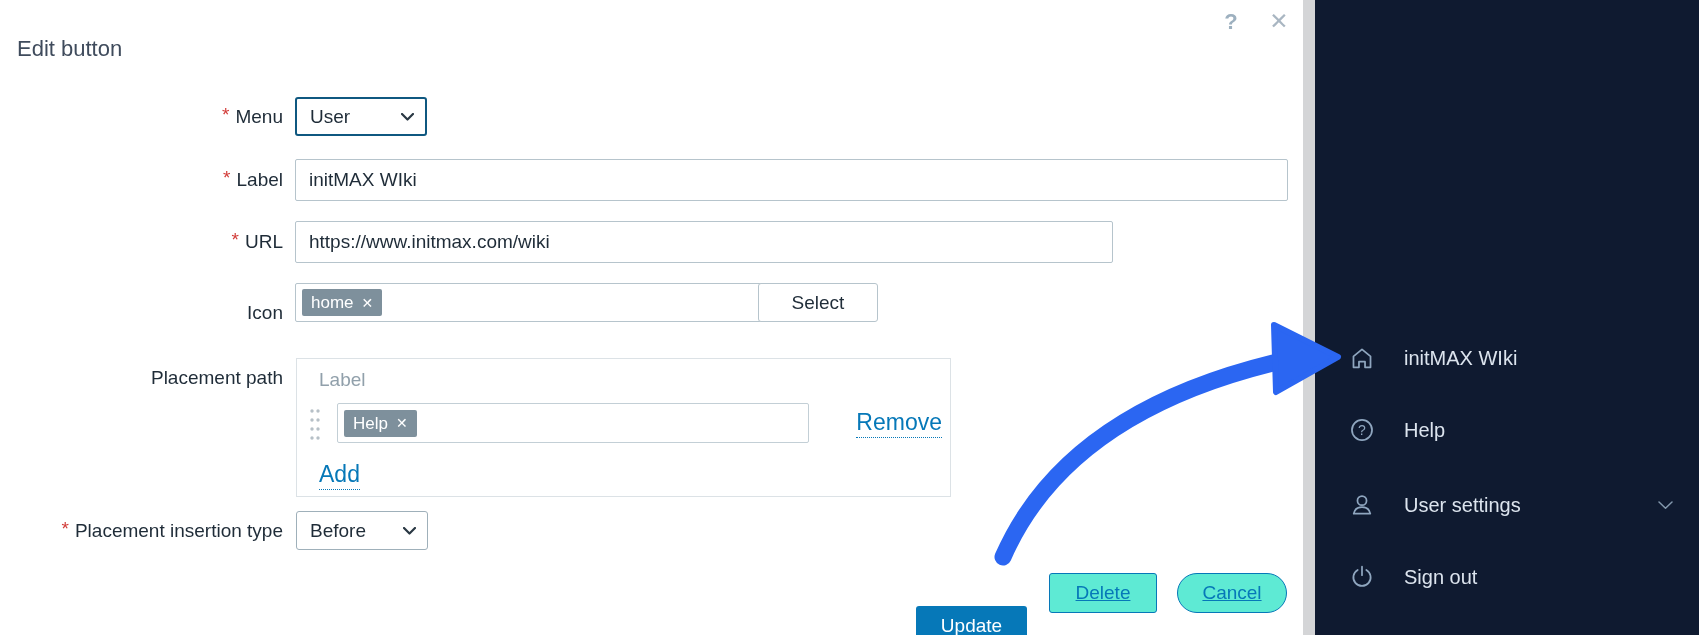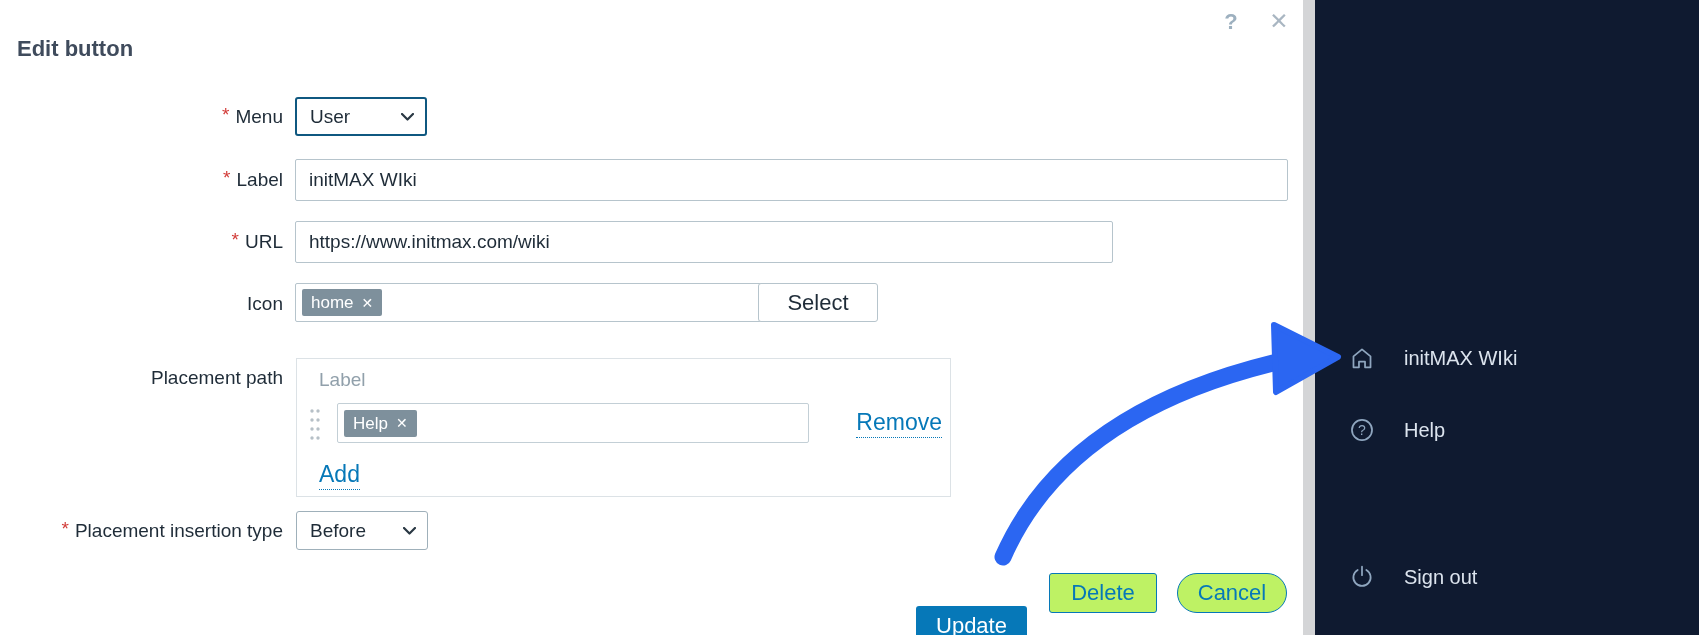--- a/index.html
+++ b/index.html
@@ -1,21 +1,21 @@
 <!DOCTYPE html>
 <html><head>
 <meta charset="utf-8">
 <style>
   html,body{margin:0;padding:0;background:#fff;}
   #canvas{
     position:relative;width:1699px;height:635px;overflow:hidden;background:#ffffff;
     font-family:"Liberation Sans", sans-serif; color:#1f2c38;
   }
   
-  .dlg-title{position:absolute;left:17px;top:21px;font-size:22px;font-weight:bold;color:#3f4b5c;}
+  .dlg-title{position:absolute;left:17px;top:21px;font-size:22px;font-weight:normal;color:#3f4b5c;}
   .dlg-ico{position:absolute;display:flex;align-items:center;justify-content:center;cursor:pointer;}
   .help-glyph{left:1217px;top:8px;width:28px;height:28px;font-size:22px;color:#9db0bf;font-weight:bold;}
   .close-glyph{left:1264px;top:6px;width:30px;height:30px;font-size:23px;color:#a9b6c2;}
   .flabel{
     position:absolute;left:0;width:283px;display:flex;align-items:center;justify-content:flex-end;
     gap:6px;font-size:19px;color:#1f2c38;white-space:nowrap;
   }
   .req{color:#d23b38;position:relative;top:-2px;}
   .text-input{
     position:absolute;height:42px;border:1px solid #b6c4cc;border-radius:2px;background:#fff;
@@ -31,26 +31,26 @@
   .multiselect{
     position:absolute;border:1px solid #b6c4cc;border-radius:2px;background:#fff;
     display:flex;align-items:center;padding:0 6px;box-sizing:border-box;cursor:text;
   }
   .chip{
     background:#7e909c;color:#fff;border-radius:2px;height:27px;display:inline-flex;align-items:center;
     gap:8px;padding:0 9px;font-size:17px;line-height:1;
   }
   .chip-x{font-size:14px;cursor:pointer;}
   .btn{
-    position:absolute;display:flex;align-items:center;justify-content:center;font-size:22px;
+    position:absolute;display:flex;align-items:center;justify-content:center;font-size:19px;
     border-radius:3px;box-sizing:border-box;cursor:pointer;user-select:none;
   }
   .btn-gray{border:1px solid #b6c4cc;background:#fff;color:#1f2c38;}
   .btn-primary{background:#0678b8;color:#ffffff;}
-  .btn-outline{background:#bef264;border:1px solid #0678b8;color:#0678b8;}
+  .btn-outline{background:#5eead4;border:1px solid #0678b8;color:#0678b8;text-decoration:underline;}
   .pbox{position:absolute;left:296px;top:358px;width:655px;height:139px;border:1px solid #dce2e6;box-sizing:border-box;}
   .pheader{position:absolute;left:22px;top:10px;font-size:19px;color:#91a0ab;}
   .drag-dots{position:absolute;left:10px;top:48px;cursor:grab;display:flex;}
   .ppath-input{position:absolute;left:40px;top:44px;width:472px;height:40px;border:1px solid #c3cfd6;border-radius:2px;
     display:flex;align-items:center;padding:0 6px;box-sizing:border-box;background:#fff;cursor:text;}
   .link{
     color:#0678b8;font-size:23px;text-decoration:none;border-bottom:1px dotted #0678b8;
     padding-bottom:1px;cursor:pointer;white-space:nowrap;
   }
   .remove-link{position:absolute;right:8px;top:44px;height:40px;display:flex;align-items:center;}
@@ -96,21 +96,21 @@
       <span>Label</span>
     </div>
     <input class="text-input" style="left: 295px; top: 159px; width: 993px;" value="initMAX WIki">
 
     <div class="flabel" style="top:221px;height:42px;">
       <span class="req">*</span>
       <span>URL</span>
     </div>
     <input class="text-input" style="left: 295px; top: 221px; width: 818px;" value="https://www.initmax.com/wiki">
 
-    <div class="flabel" style="top:284px;height:39px;">
+    <div class="flabel" style="top:293px;height:39px;">
       <span>Icon</span>
     </div>
     <div class="multiselect" style="left:295px;top:283px;width:541px;height:39px;">
       <span class="chip">
         <span>home</span>
         <span class="chip-x">✕</span>
       </span>
     </div>
     <div class="btn btn-gray" style="left:758px;top:283px;width:120px;height:39px;">Select</div>
 
@@ -179,20 +179,34 @@
     <div class="sb-item" style="top:406px;">
       <span class="sb-icon">
         <svg width="28" height="28" viewBox="0 0 24 24">
           <circle cx="12" cy="12" r="8.6" fill="none" stroke="#8fa6bf" stroke-width="1.5"></circle>
           <text x="12" y="16.3" text-anchor="middle" font-size="12" font-family="Liberation Sans, sans-serif" fill="#8fa6bf">?</text>
         </svg>
       </span>
       <span class="sb-label">Help</span>
     </div>
 
+    <div class="sb-item" style="top:481px;">
+      <span class="sb-icon">
+        <svg width="28" height="28" viewBox="0 0 24 24" fill="none" stroke="#8fa6bf" stroke-width="1.5" stroke-linejoin="round">
+          <circle cx="12" cy="8.3" r="3.9"></circle>
+          <path d="M4.9 19.4 C5.7 15.4 8.5 13.8 12 13.8 C15.5 13.8 18.3 15.4 19.1 19.4 Z"></path>
+        </svg>
+      </span>
+      <span class="sb-label">User settings</span>
+      <span class="sb-chev">
+        <svg width="15" height="9" viewBox="0 0 15 9">
+            <polyline points="1,1 7.5,7.2 14,1" fill="none" stroke="#8398ad" stroke-width="1.5" stroke-linecap="round" stroke-linejoin="round"></polyline>
+          </svg>
+      </span>
+    </div>
 
     <div class="sb-item" style="top:553px;">
       <span class="sb-icon">
         <svg width="28" height="28" viewBox="0 0 24 24" fill="none" stroke="#8fa6bf" stroke-width="1.5" stroke-linecap="round">
           <path d="M8.3 5.9 A7.4 7.4 0 1 0 15.7 5.9"></path>
           <line x1="12" y1="3.2" x2="12" y2="10.4"></line>
         </svg>
       </span>
       <span class="sb-label">Sign out</span>
     </div>

